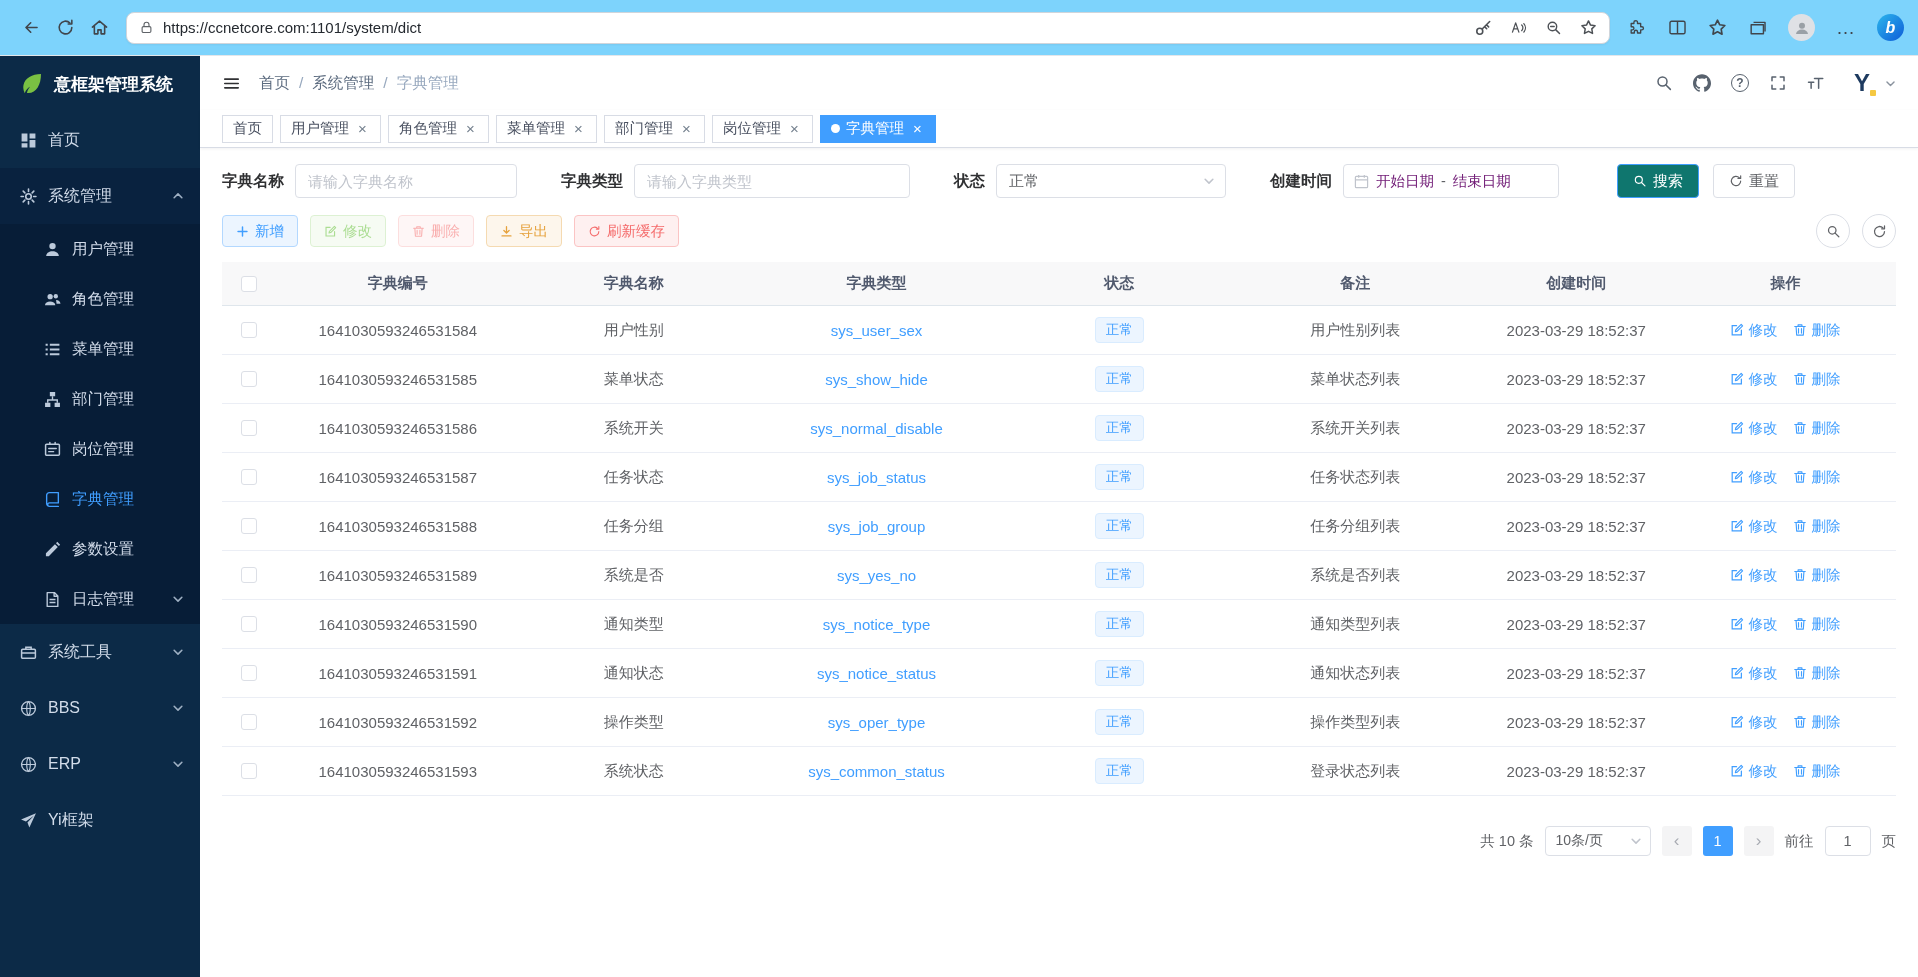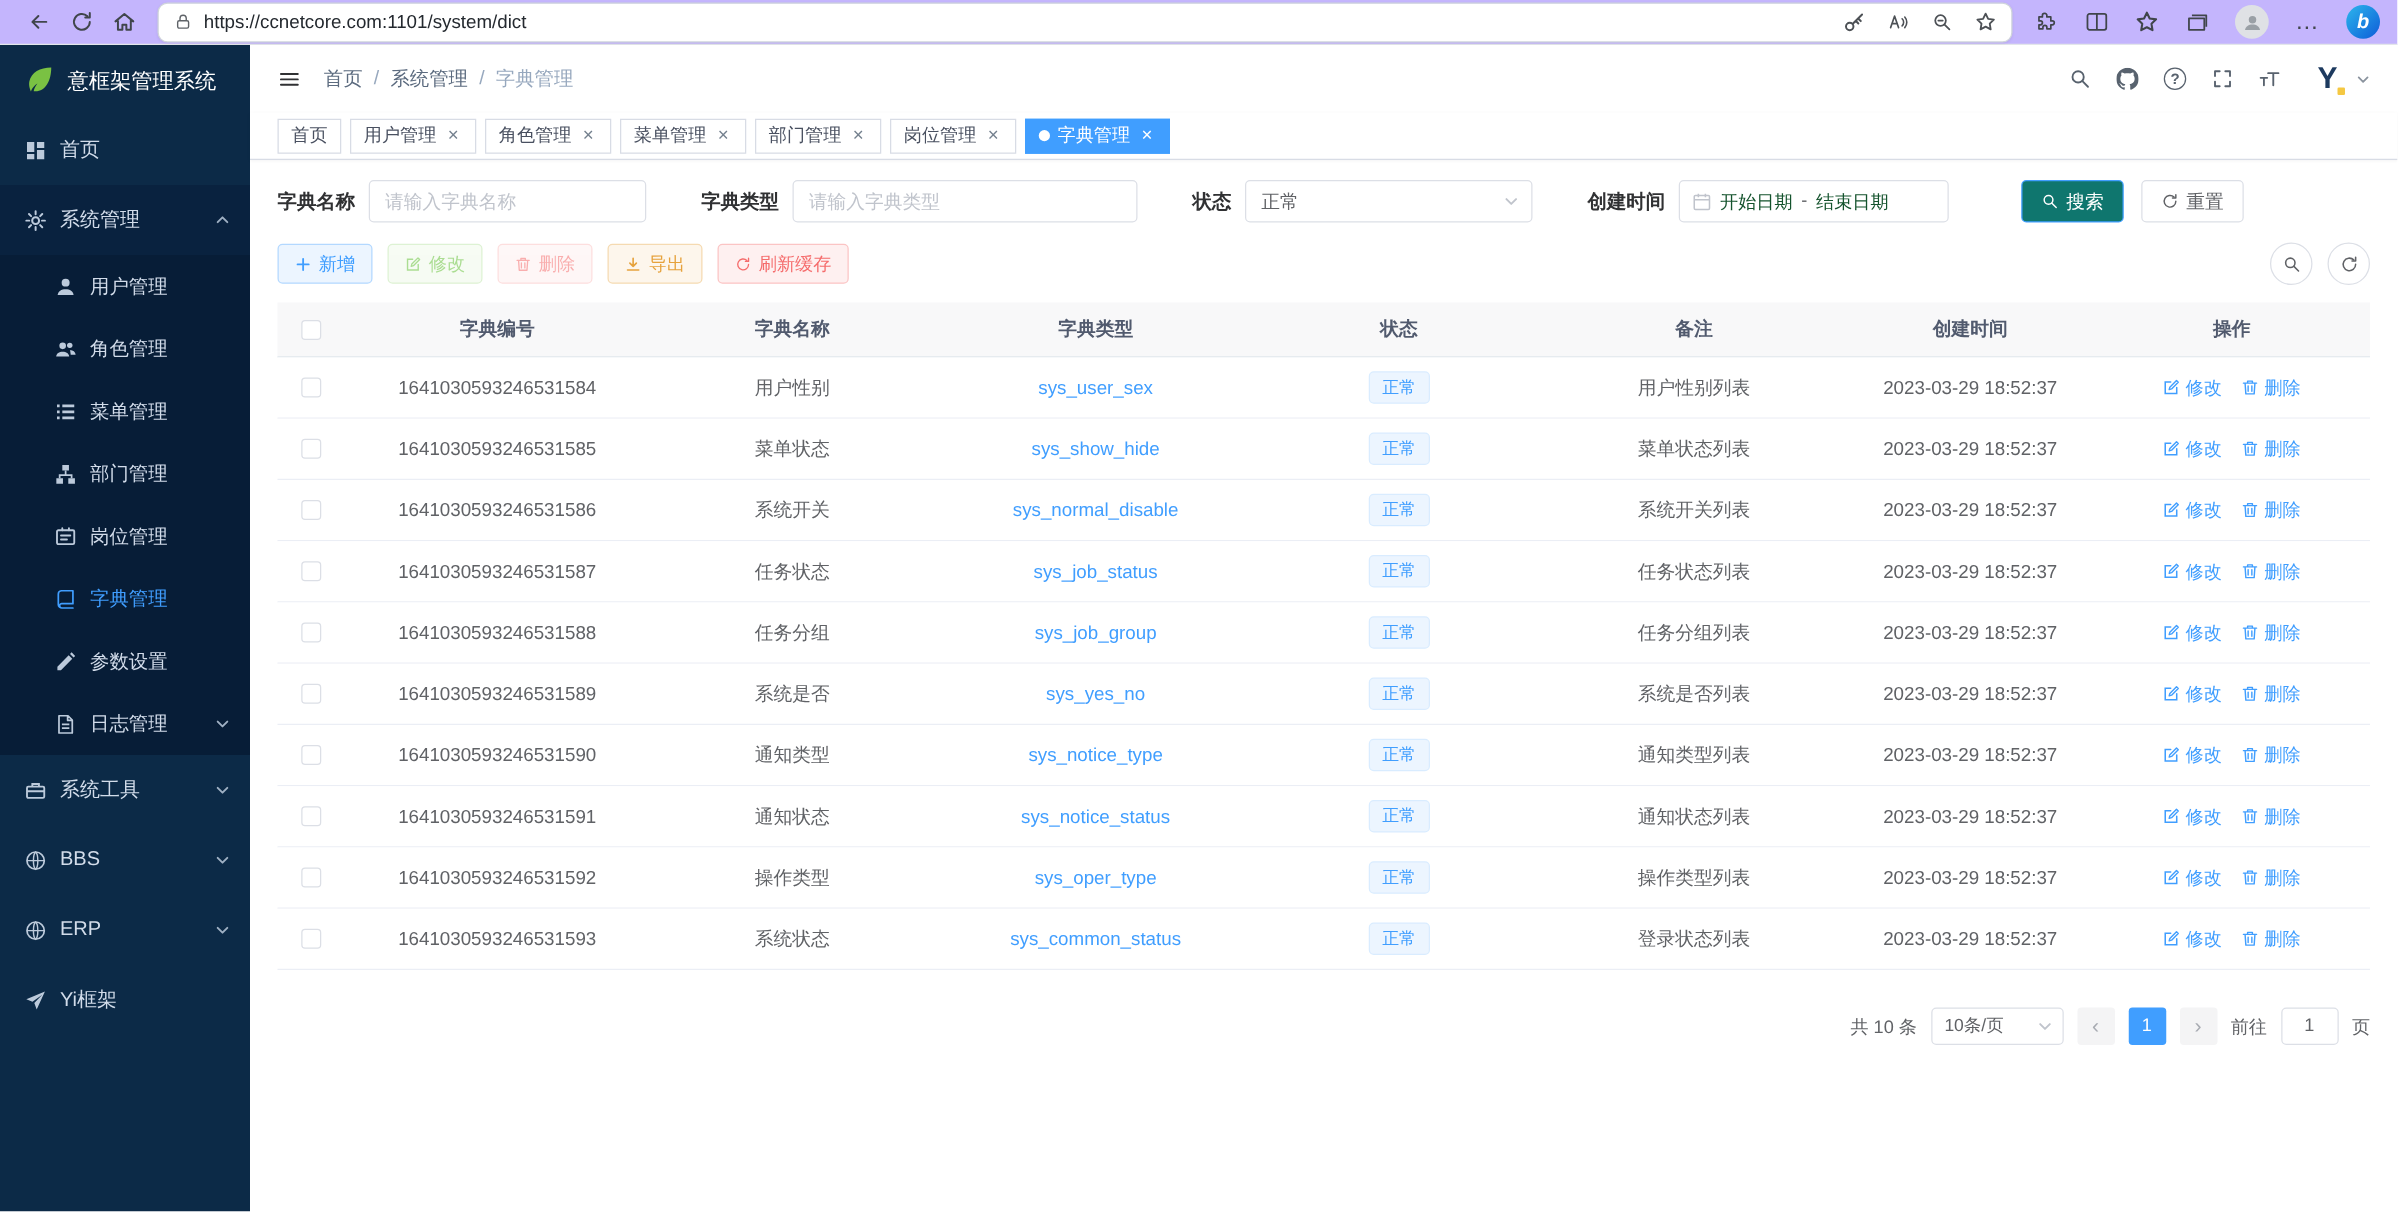--- a/index.html
+++ b/index.html
@@ -3,42 +3,42 @@
 <meta charset="utf-8">
 <style>
 *{margin:0;padding:0;box-sizing:border-box}
 html,body{width:1918px;height:977px;overflow:hidden;background:#fff;
   font-family:"Liberation Sans","DejaVu Sans",sans-serif;color:#303133}
 button,input{font-family:inherit}
 input{outline:none}
 .ic{width:16px;height:16px;flex:none;display:inline-block}
 
 
-.browser-bar{height:36px;display:flex;align-items:center;padding:0 14px;background:#c4b5fd;border-bottom:1px solid #e3e6ea}
+.browser-bar{height:56px;display:flex;align-items:center;padding:0 14px;background:#7dd3fc;border-bottom:1px solid #e3e6ea}
 .b-btn{width:34px;height:34px;border-radius:6px;display:flex;align-items:center;justify-content:center;color:#40454b;cursor:pointer}
 .b-btn .ic{width:19px;height:19px}
 .addr{flex:1;height:32px;margin:0 10px;border:1px solid #d0d5db;border-radius:8px;background:#fff;display:flex;align-items:center;padding:0 12px;box-shadow:0 1px 2px rgba(0,0,0,.05);cursor:text}
 .addr .lock-ic{width:15px;height:15px;color:#5f6368}
 .url{flex:1;margin-left:9px;font-size:15px;color:#24292f;white-space:nowrap;overflow:hidden}
 .addr-ic{margin-left:18px;color:#4d5156;cursor:pointer;display:flex;align-items:center}
 .addr-ic .ic{width:17px;height:17px}
 .b-right{display:flex;align-items:center;gap:21px;margin-left:8px;color:#40454b}
 .b-right .ic{width:19px;height:19px}
 .b-right .r-ic{cursor:pointer;display:flex;align-items:center}
 .b-avatar{width:27px;height:27px;border-radius:50%;background:#dfe1e5;color:#9aa0a6;display:flex;align-items:center;justify-content:center;cursor:pointer;overflow:hidden}
 .b-avatar .ic{width:18px;height:18px}
 .b-more{font-size:19px;letter-spacing:1px;color:#40454b;cursor:pointer}
 .bing{width:27px;height:27px;border-radius:50%;background:linear-gradient(135deg,#2cb6ec,#0e5cd8);color:#fff;font-weight:bold;font-style:italic;font-size:16px;display:flex;align-items:center;justify-content:center;cursor:pointer}
 
 
 .app{display:flex;height:933px}
 .sidebar{width:200px;flex:none;background:#0c2a47;color:#d2dcea;display:flex;flex-direction:column}
 .logo{height:56px;display:flex;align-items:center;gap:10px;padding-left:20px;cursor:pointer}
 .logo .ic{width:24px;height:24px}
-.logo-title{color:#fff;font-size:17px;font-weight:normal}
+.logo-title{color:#fff;font-size:17px;font-weight:bold}
 .m-item{height:56px;display:flex;align-items:center;padding:0 16px 0 20px;font-size:16px;cursor:pointer;color:#d2dcea}
 .m-ic{width:17px;height:17px;margin-right:11px;color:#bccadb}
 .m-label{white-space:nowrap}
 .m-arrow{margin-left:auto;color:#9fb0c3;display:flex}
 .m-arrow .ic{width:12px;height:12px}
 .m-arrow.up .ic{transform:rotate(180deg)}
 .m-item.parent-open{background:#09223f}
 .submenu{background:#071d37}
 .submenu .m-item{height:50px;padding-left:44px;font-size:15.5px}
 .m-item.active,.m-item.active .m-ic{color:#409eff}
@@ -74,21 +74,21 @@
 .filter-row{display:flex;align-items:center;font-size:15.5px}
 .f-group{display:flex;align-items:center;margin-right:44px}
 .f-label{font-weight:bold;color:#303133;margin-right:11px;white-space:nowrap}
 .f-input{width:222px;height:34px;border:1px solid #dcdfe6;border-radius:4px;padding:0 12px;font-size:15px;color:#606266}
 .f-input.w240{width:276px}
 .f-input::placeholder{color:#c0c4cc}
 .f-select{width:230px;height:34px;border:1px solid #dcdfe6;border-radius:4px;background:#fff;display:flex;align-items:center;padding:0 10px 0 12px;font-size:15px;color:#606266;cursor:pointer}
 .caret-ic{width:12px;height:12px;color:#c0c4cc;margin-left:auto}
 .f-date{width:216px;height:34px;border:1px solid #dcdfe6;border-radius:4px;background:#fff;display:flex;align-items:center;gap:7px;padding:0 10px;font-size:14.5px;cursor:pointer;margin-right:58px}
 .f-date .cal-ic{width:15px;height:15px;color:#c0c4cc}
-.ph{color:#14532d;white-space:nowrap}
+.ph{color:#701a75;white-space:nowrap}
 .f-date .dash{color:#606266}
 .btn{display:inline-flex;align-items:center;gap:6px;height:34px;padding:0 15px;border-radius:4px;font-size:15px;cursor:pointer;border:1px solid #dcdfe6;background:#fff;color:#606266}
 .btn .ic{width:14px;height:14px}
 .btn-primary{background:#0f766e;border-color:#409eff;color:#fff}
 .btn-reset{margin-left:14px}
 
 .toolbar{display:flex;align-items:center;margin-top:16px}
 .t-btn{display:inline-flex;align-items:center;gap:6px;height:32px;padding:0 13px;border-radius:4px;font-size:14.5px;cursor:pointer;border:1px solid transparent;margin-right:12px}
 .t-btn .ic{width:13px;height:13px}
 .t-add{background:#ecf5ff;border-color:#b3d8ff;color:#409eff}

